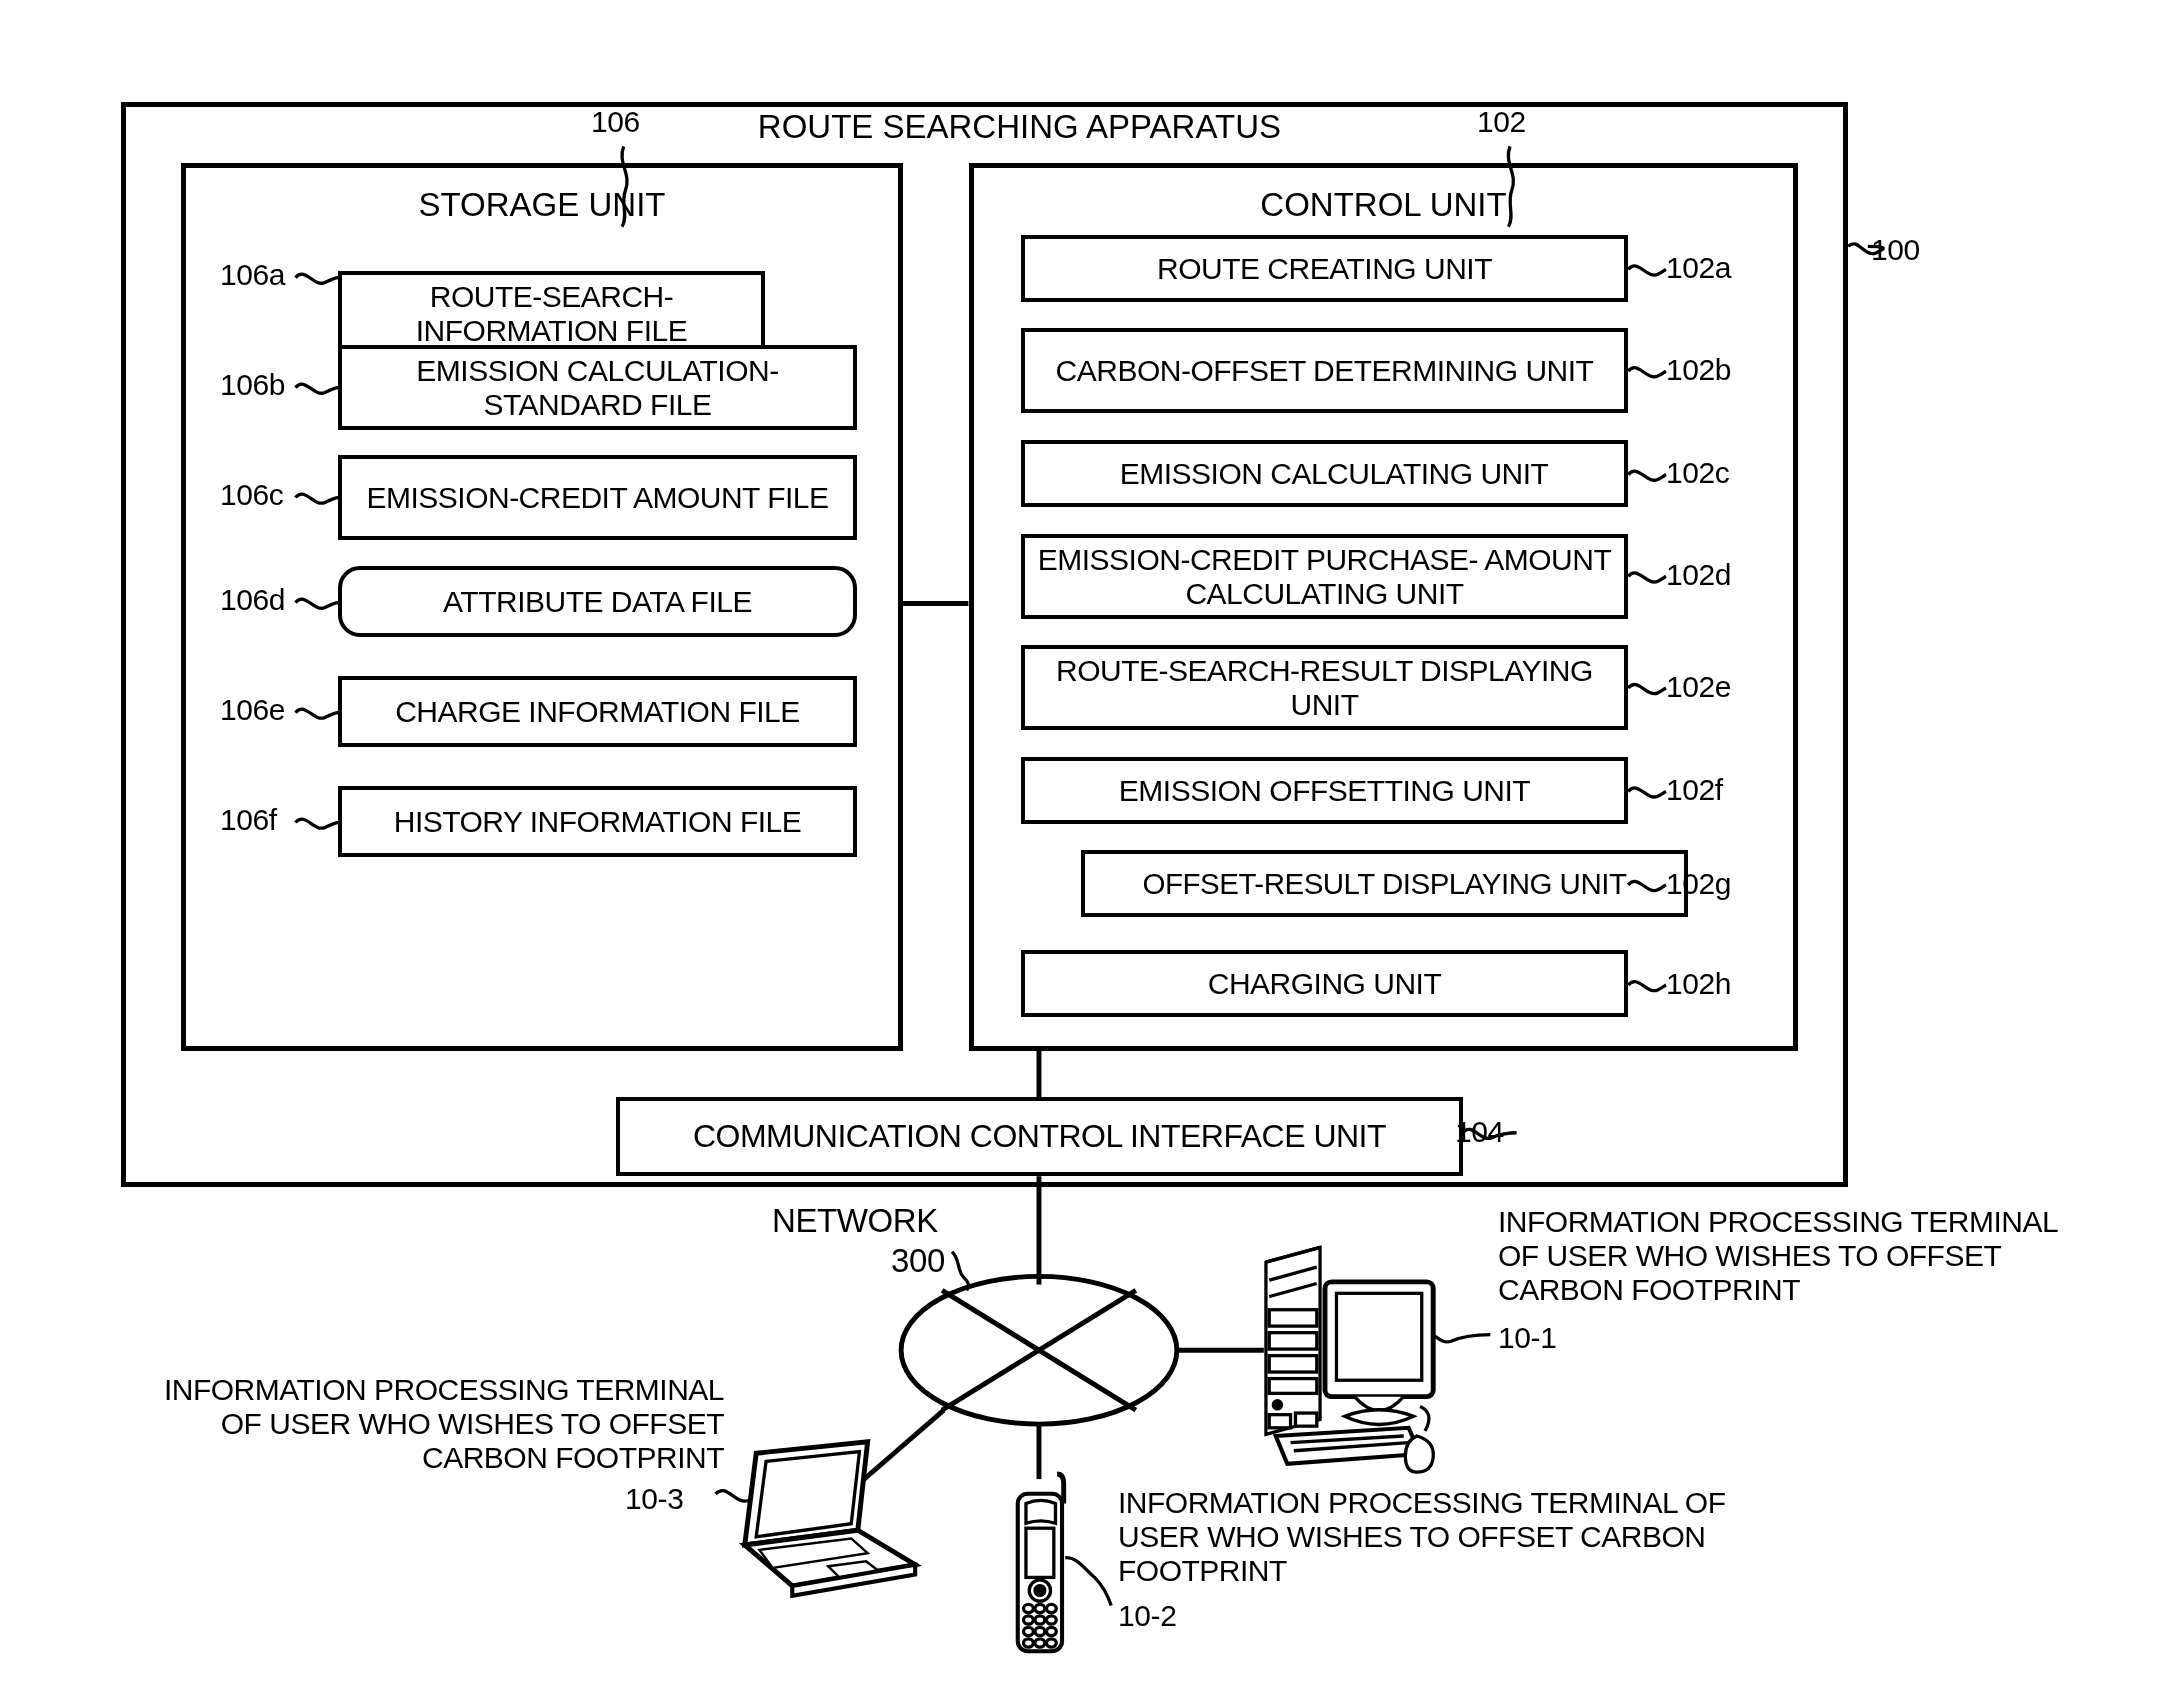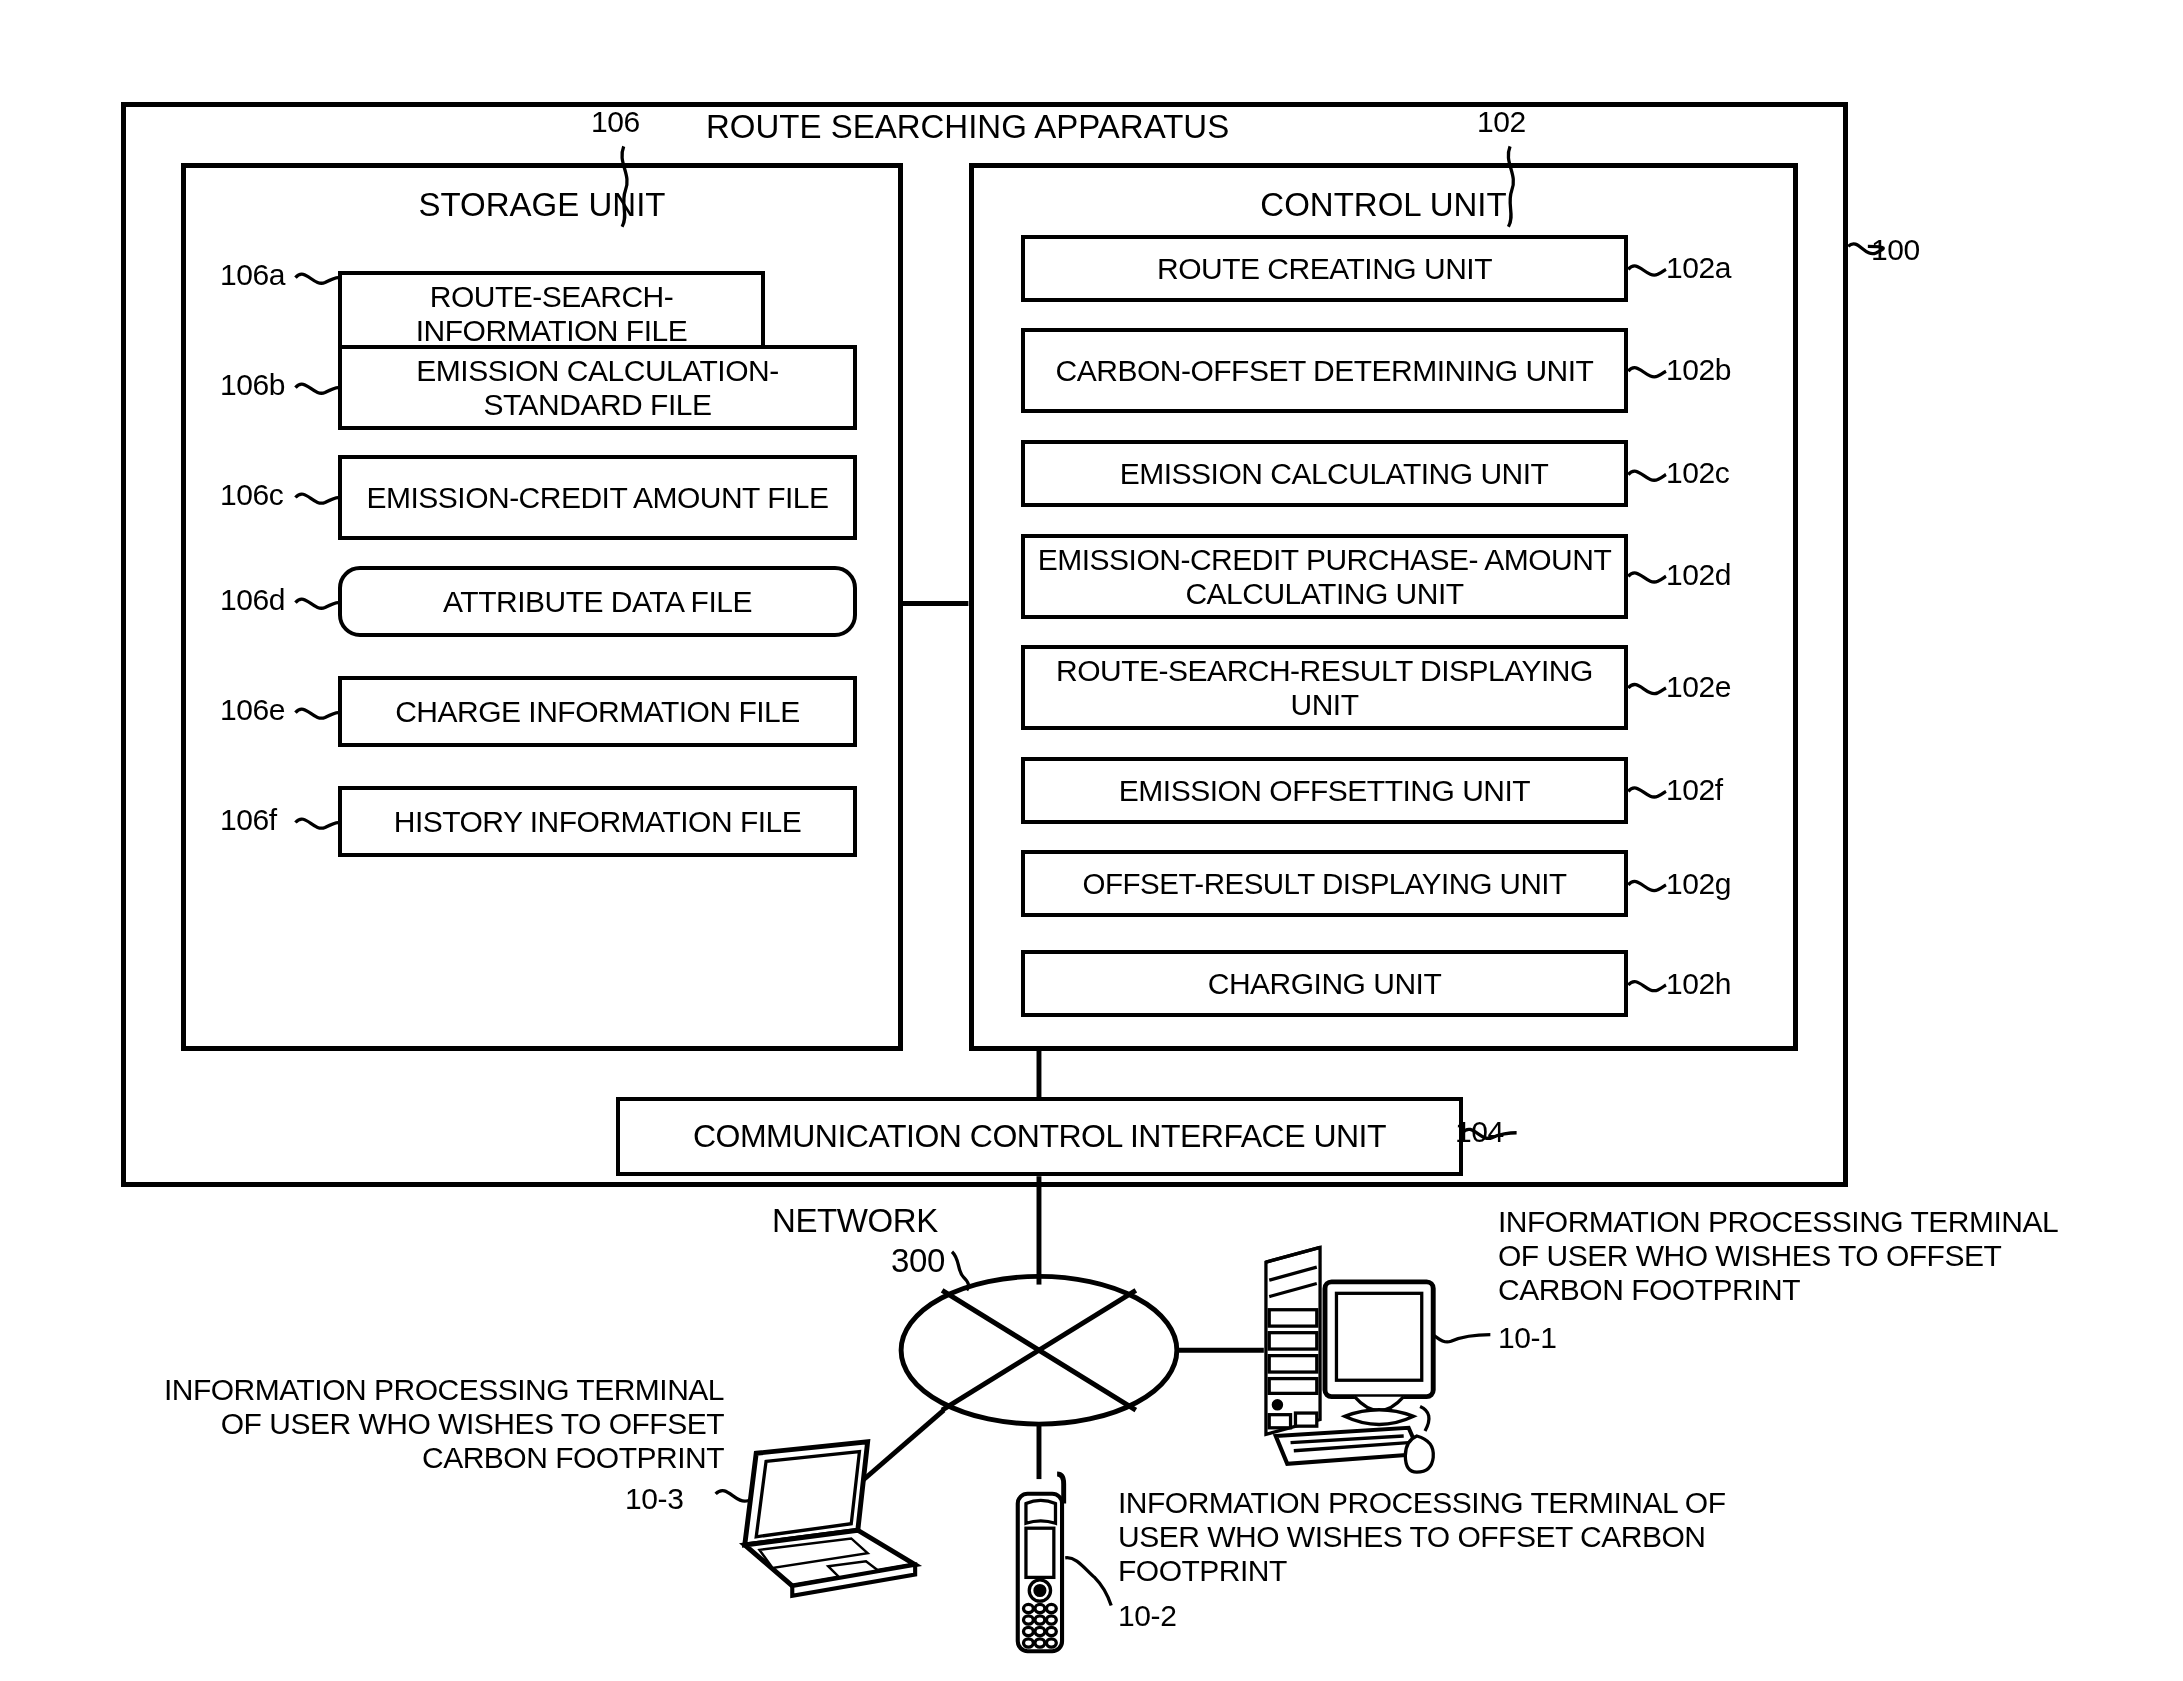--- a/index.html
+++ b/index.html
@@ -34,21 +34,21 @@
     border: 5.7px solid #000;
     box-sizing: border-box;
     background: transparent;
   }
 
   .apparatus-title {
     position: absolute;
     left: 706px;
     top: 108px;
     width: 575px;
-    text-align: left;
+    text-align: right;
     font-size: 33px;
     letter-spacing: 0px;
   }
 
   
   .panel {
     position: absolute;
     border: 5.7px solid #000;
     box-sizing: border-box;
   }
@@ -193,21 +193,21 @@
 AMOUNT CALCULATING UNIT</div>
   <div class="ref" style="left:1666px; top:558px;">102d</div>
 
   <div class="unit-box" style="left:1021px; top:645px;  width:607px; height:85px;">ROUTE-SEARCH-RESULT
 DISPLAYING UNIT</div>
   <div class="ref" style="left:1666px; top:670px;">102e</div>
 
   <div class="unit-box" style="left:1021px; top:757px;  width:607px; height:67px;">EMISSION OFFSETTING UNIT</div>
   <div class="ref" style="left:1666px; top:773px;">102f</div>
 
-  <div class="unit-box" style="left:1021px; top:850px; width:607px; height:67px; font-size:29.5px;">OFFSET-RESULT DISPLAYING UNIT</div>
+  <div class="unit-box" style="left:1081px; top:850px; width:607px; height:67px; font-size:29.5px;">OFFSET-RESULT DISPLAYING UNIT</div>
   <div class="ref" style="left:1666px; top:867px;">102g</div>
 
   <div class="unit-box" style="left:1021px; top:950px; width:607px; height:67px;">CHARGING UNIT</div>
   <div class="ref" style="left:1666px; top:967px;">102h</div>
 
   <div class="unit-box" style="left:616px; top:1097px; width:847px; height:79px; font-size:32px;">COMMUNICATION CONTROL INTERFACE UNIT</div>
   <div class="ref" style="left:1455px; top:1115px;">104</div>
 
   <div class="network-label" style="left:772px; top:1202px;">NETWORK</div>
   <div class="network-label" style="left:891px; top:1242px;">300</div>

